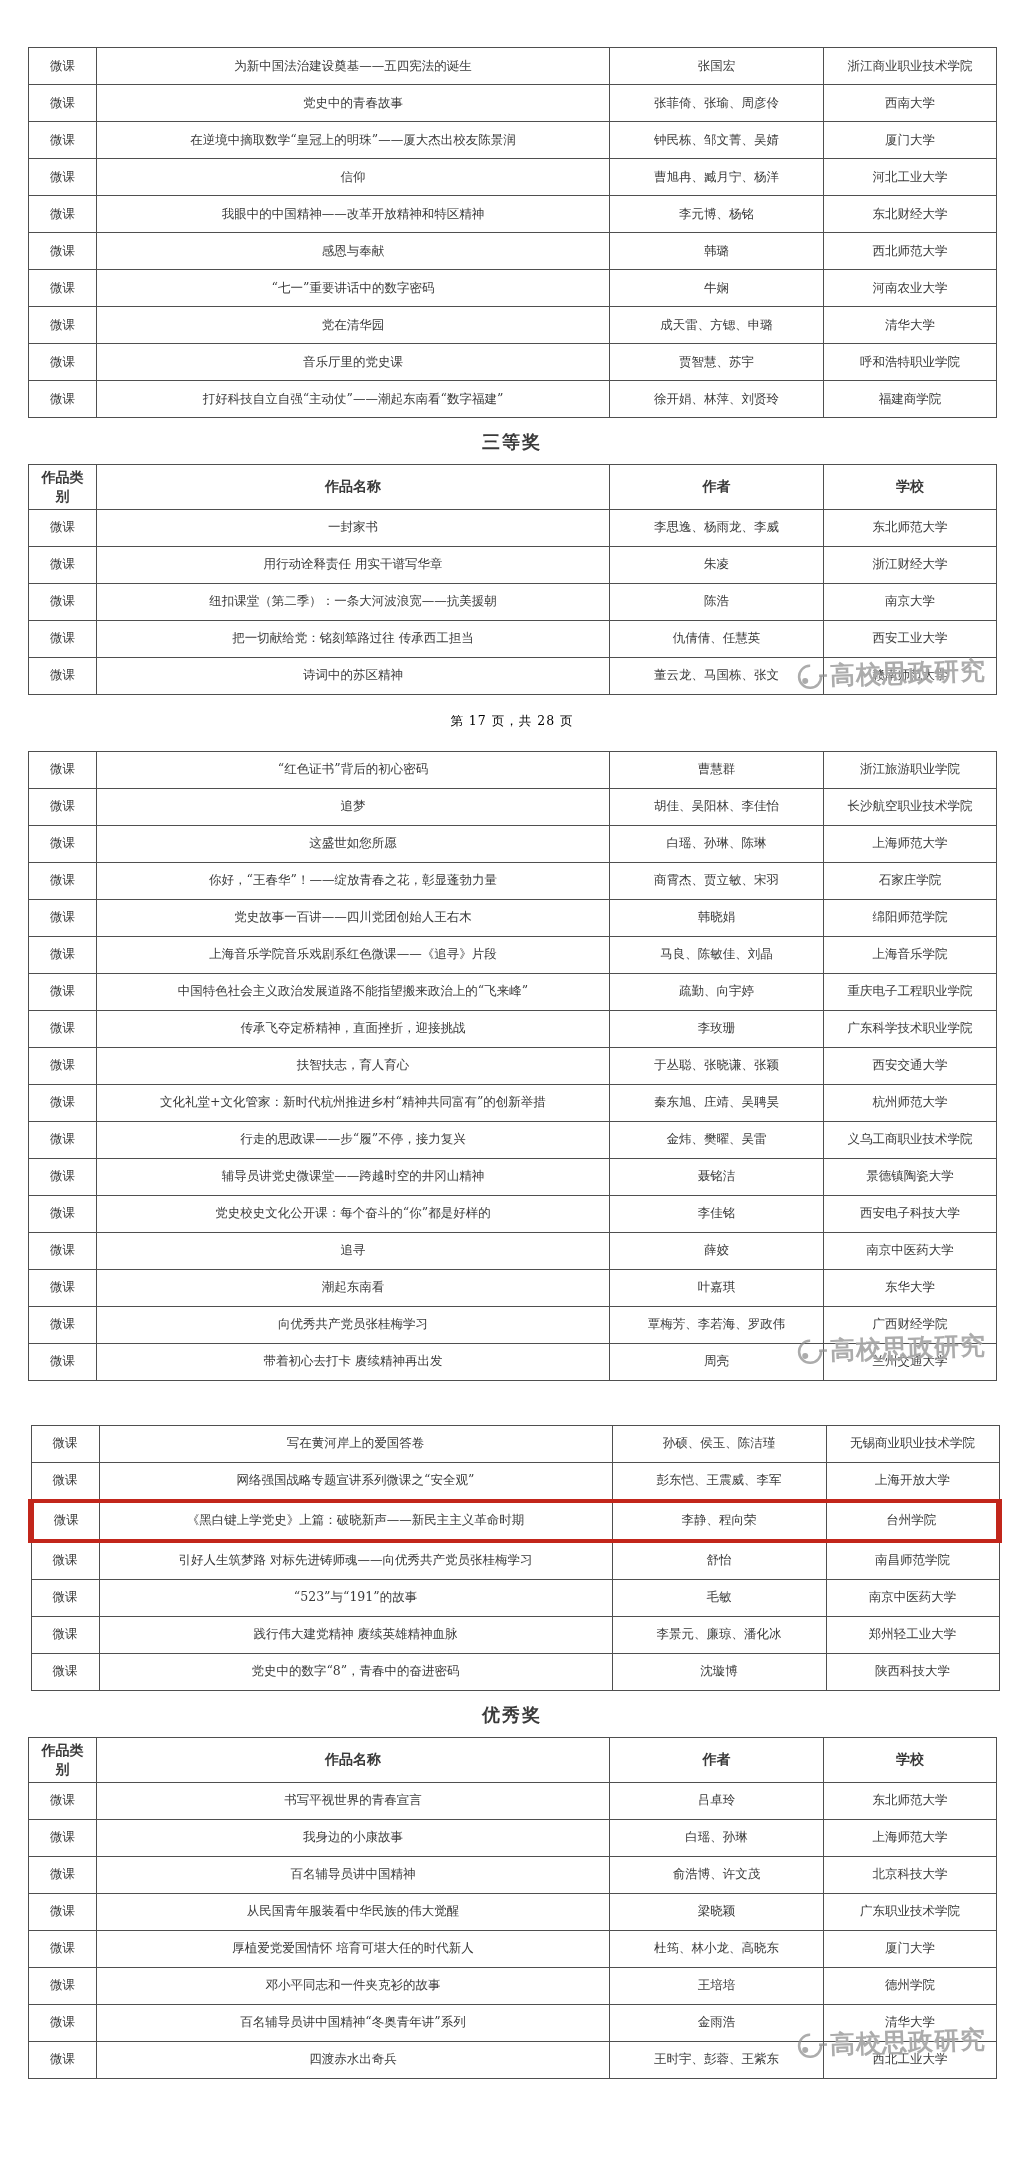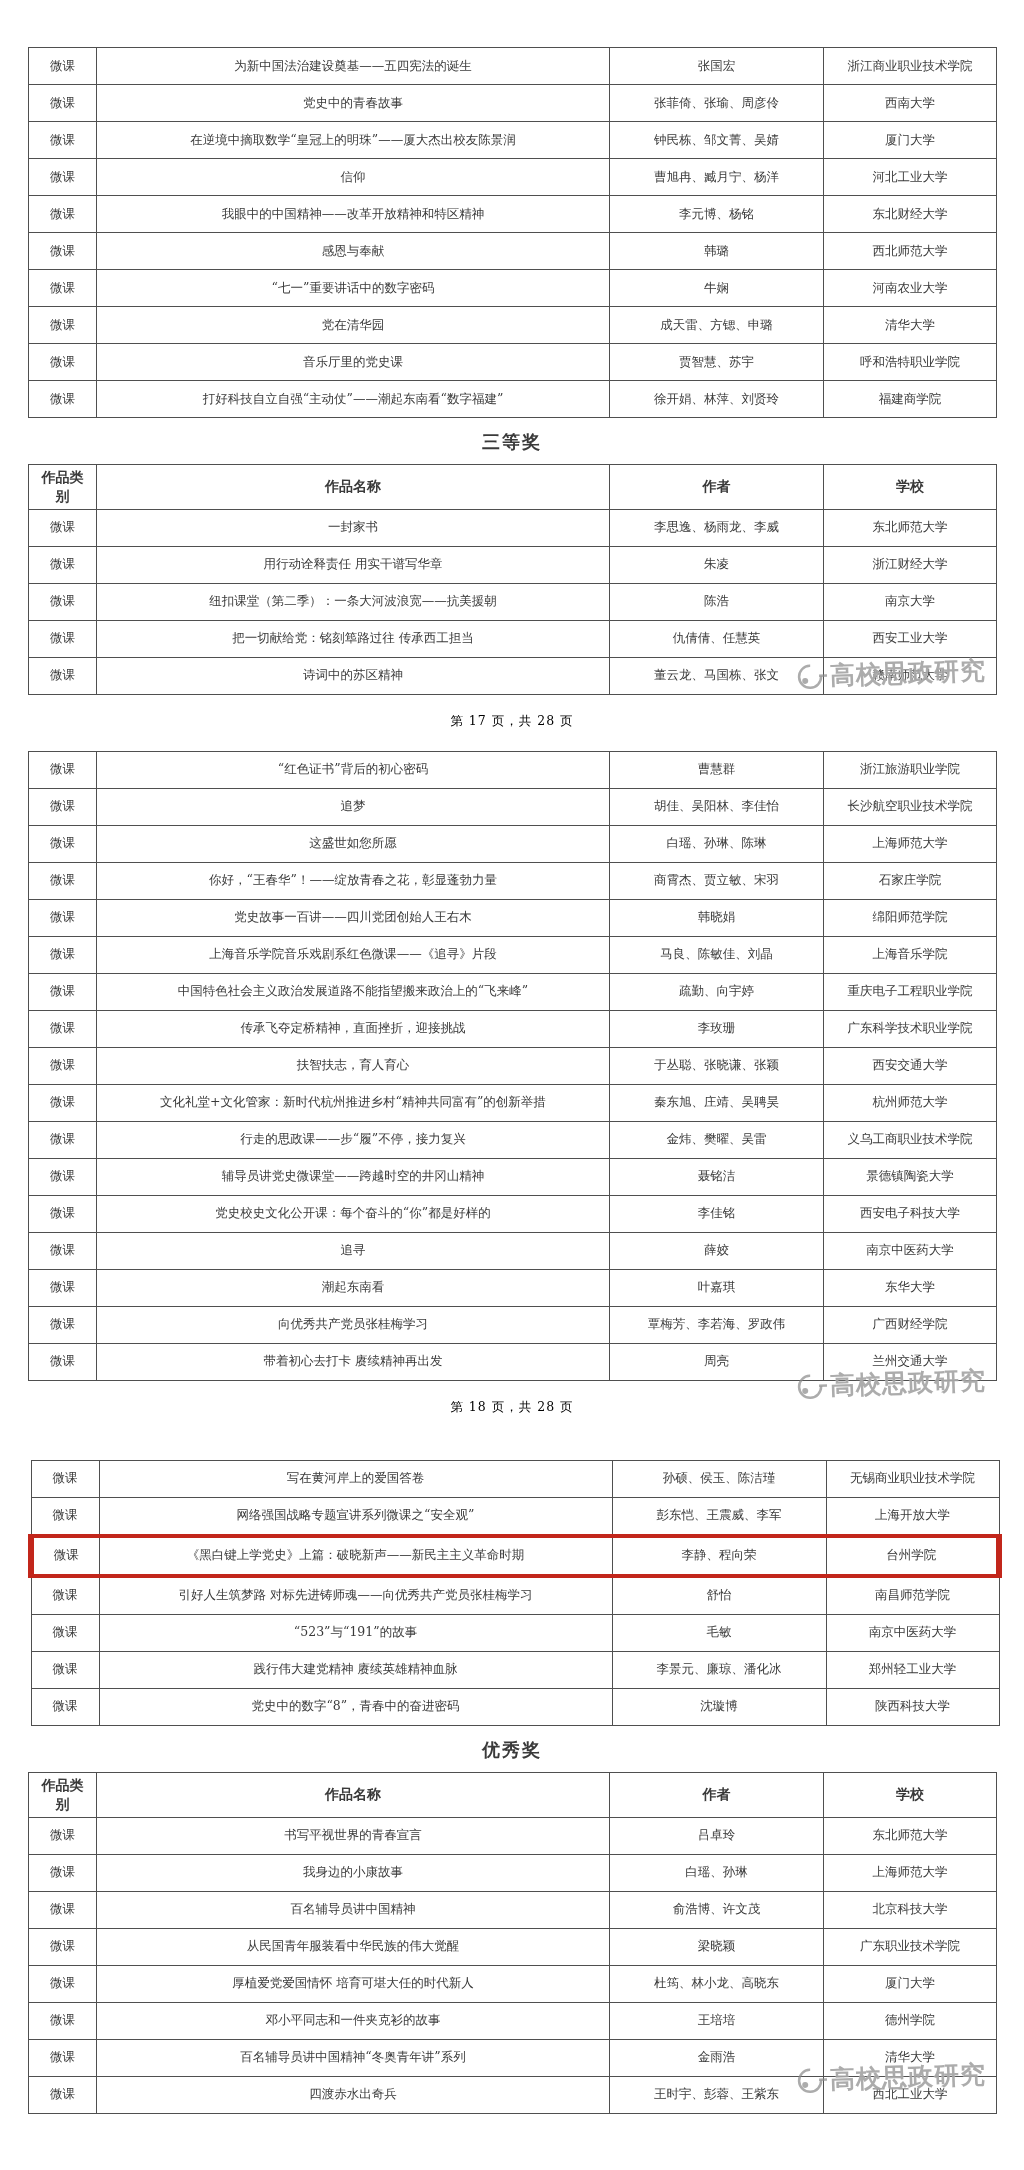--- a/index.html
+++ b/index.html
@@ -349,21 +349,20 @@
 
           <tr>
             <td>微课</td>
             <td>带着初心去打卡  赓续精神再出发</td>
             <td>周亮</td>
             <td>兰州交通大学</td>
           </tr>
         </tbody>
     </table>
 
-    <div class="page-footer">第 18 页，共 28 页</div>
 
     <div class="watermark">
       <span>
         <svg width="34" height="34" viewBox="0 0 34 34">
           <circle cx="17" cy="18" r="11" fill="none" stroke="currentColor" stroke-width="2.5" stroke-dasharray="52 17"></circle>
           <circle cx="12" cy="22" r="3" fill="currentColor"></circle>
           <rect x="26" y="16" width="8" height="2.5" fill="currentColor"></rect>
         </svg>
       </span>
       <span class="watermark-text">高校思政研究</span>

